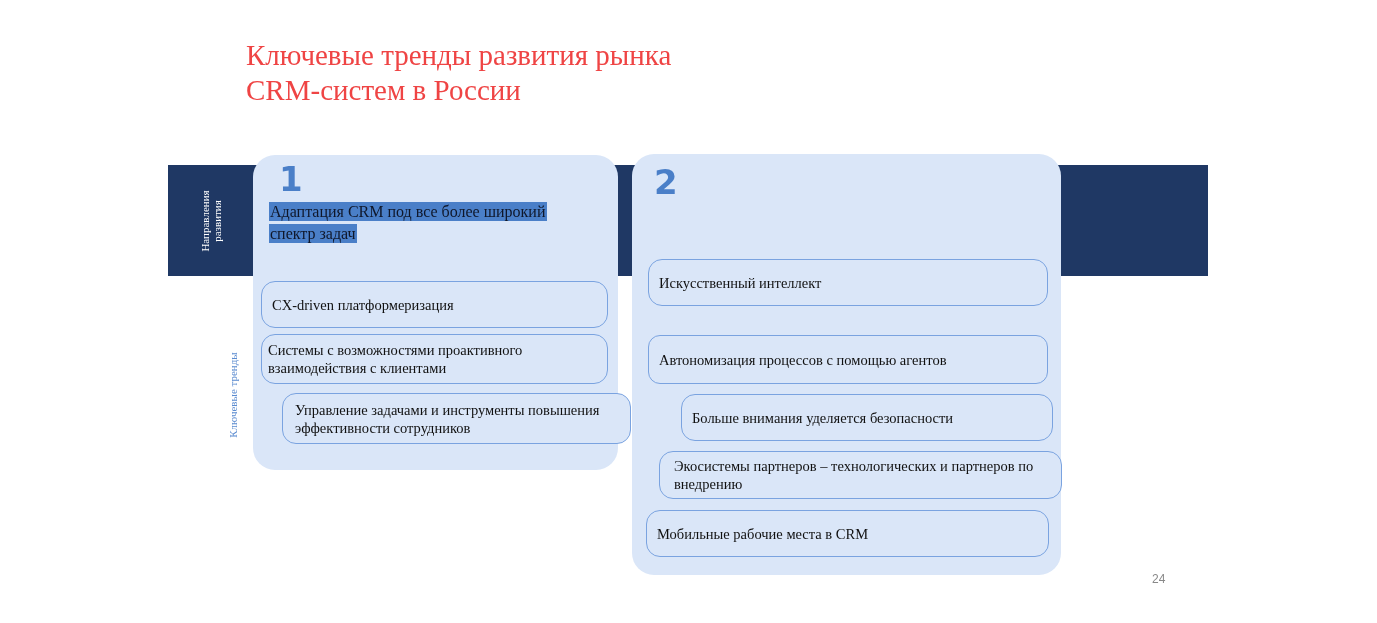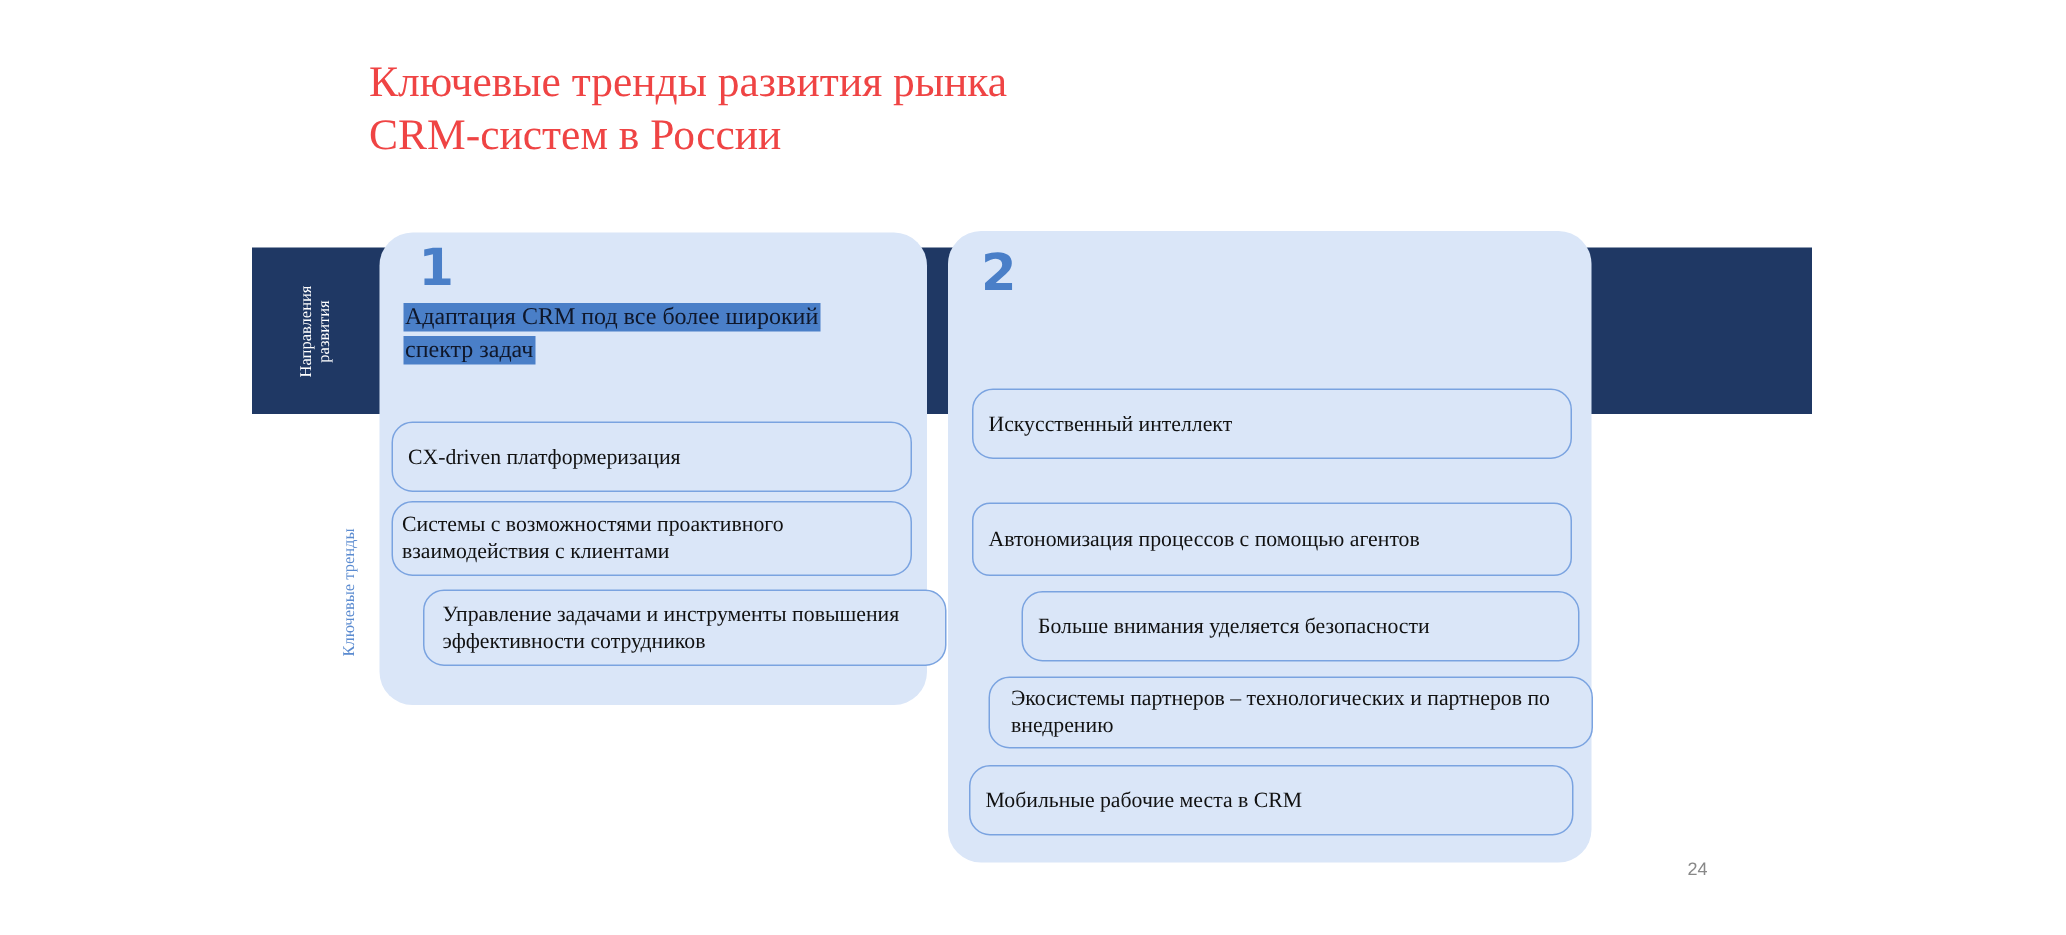--- a/index.html
+++ b/index.html
@@ -52,21 +52,21 @@
     }
     .card-1 .card-head { left: 16px; top: 46px; width: 320px; }
     .card-2 .card-head { left: 20px; top: 52px; width: 240px; }
     .item {
       position: absolute; border: 1px solid #7aa3e0; border-radius: 14px;
       background: #dae6f8; box-sizing: border-box;
       display: flex; align-items: center; padding: 4px 10px;
       font-size: 14.5px; line-height: 18px; color: #111;
     }
     .page-num {
-      position: absolute; left: 1125px; top: 572px;
+      position: absolute; left: 1152px; top: 572px;
       font-family: "Liberation Sans", sans-serif; font-size: 12px; color: #888; text-align: right;
     }
   </style>
 </head>
 <body>
 
 <div class="title">
   <div>Ключевые тренды развития рынка</div>
   <div>CRM-систем в России</div>
 </div>

